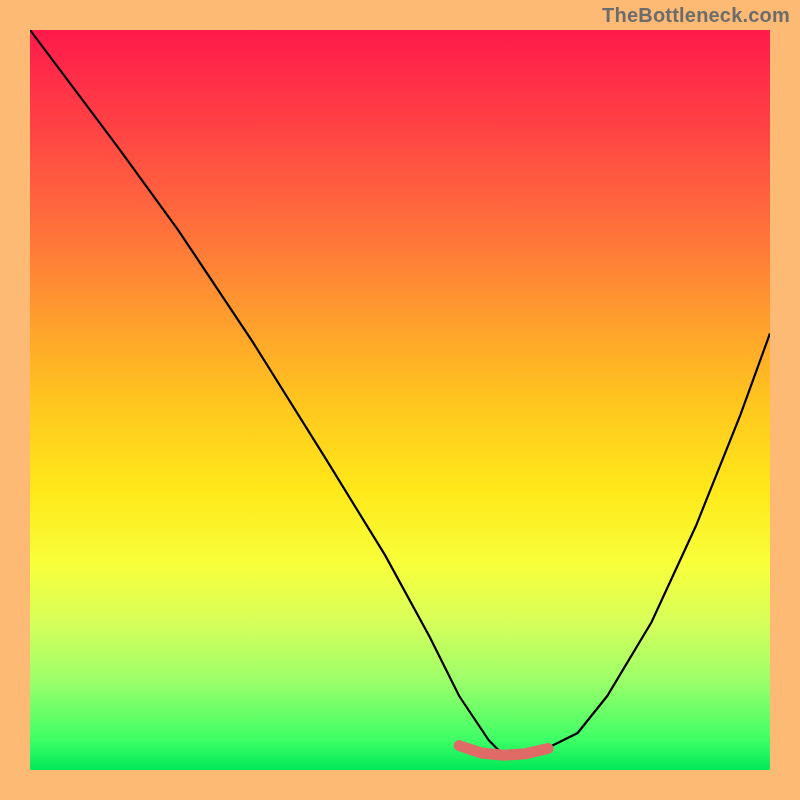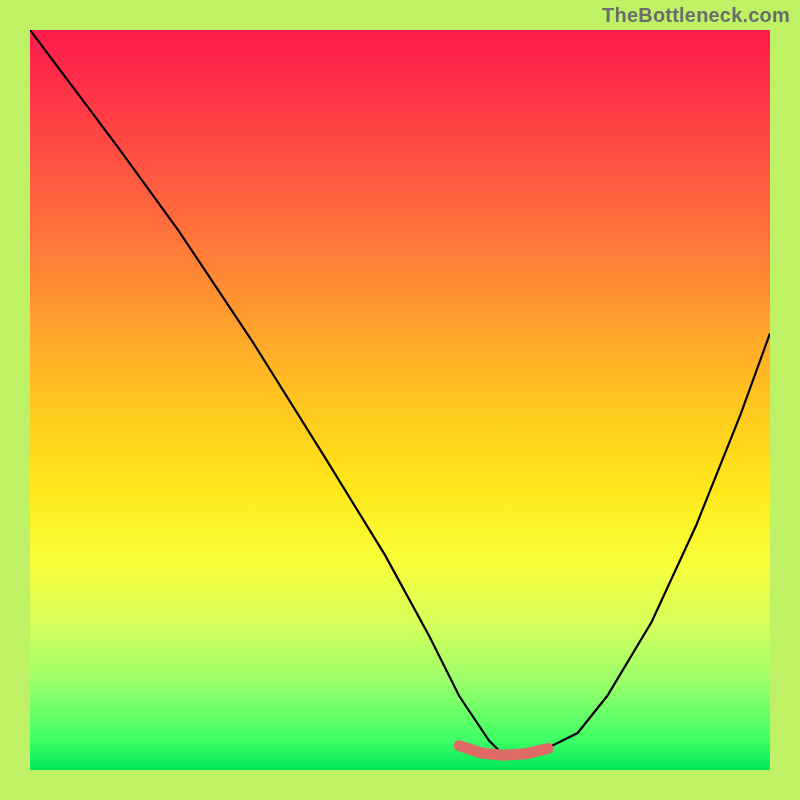--- a/index.html
+++ b/index.html
@@ -9,21 +9,21 @@
     height: 800px;
     background: #000;
     overflow: hidden;
   }
   .frame {
     position: absolute;
     top: 0;
     left: 0;
     width: 800px;
     height: 800px;
-    background: #bef264;
+    background: #fdba74;
   }
   .plot {
     position: absolute;
     top: 30px;
     left: 30px;
     width: 740px;
     height: 740px;
   }
   .gradient {
     position: absolute;

